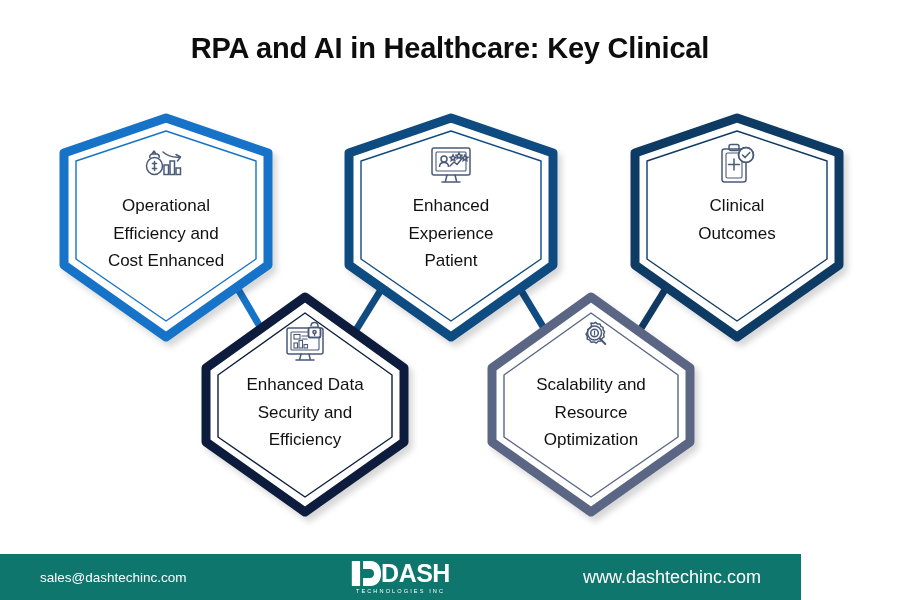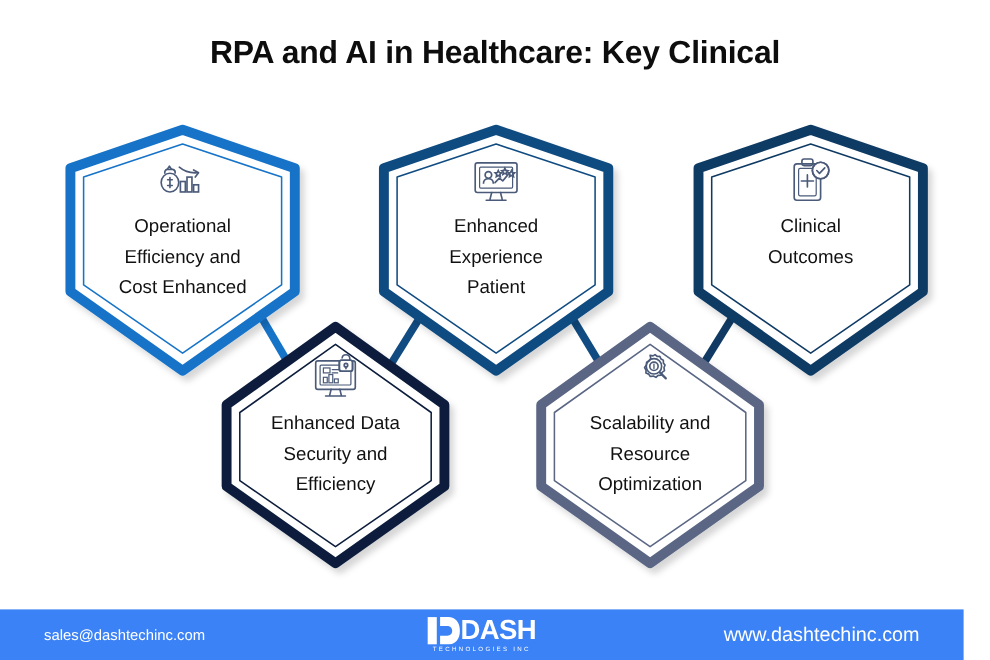--- a/index.html
+++ b/index.html
@@ -44,23 +44,23 @@
     text-align: center;
     font-size: 17px;
     line-height: 1.62;
     color: #111111;
     pointer-events: none;
   }
   .footer {
     position: absolute;
     left: 0;
     bottom: 0;
-    width: 876px;
-    height: 46px;
-    background: #3b82f6;
+    width: 801px;
+    height: 46px;
+    background: #0f766e;
     color: #ffffff;
   }
   .footer-email {
     position: absolute;
     left: 40px;
     top: 0;
     height: 46px;
     display: flex;
     align-items: center;
     font-size: 13.5px;

